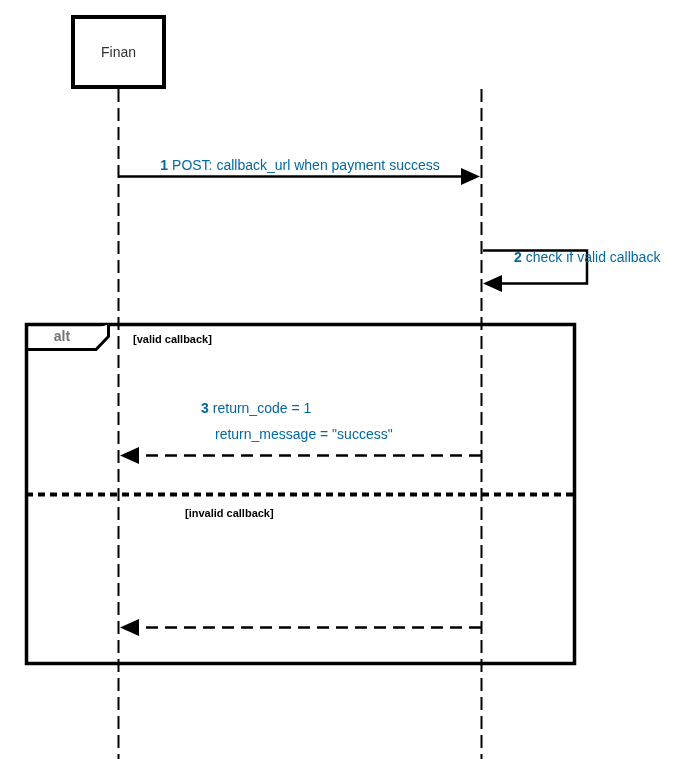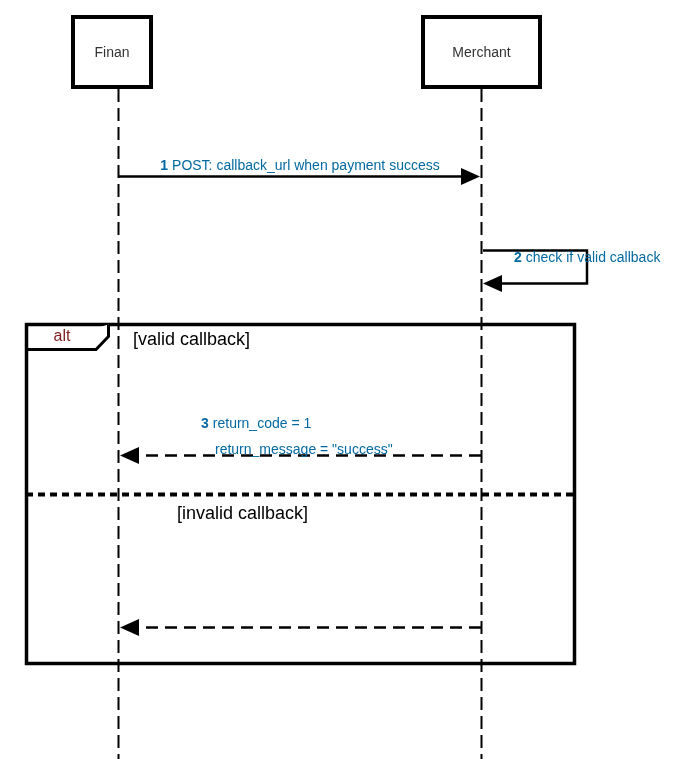--- a/index.html
+++ b/index.html
@@ -28,50 +28,50 @@
     border: 4px solid #000000;
     background: #ffffff;
     box-sizing: border-box;
     display: flex;
     align-items: center;
     justify-content: center;
     font-size: 14px;
     color: #333333;
     z-index: 2;
   }
-  .actor-finan  { left: 71px;  width: 82px; }
+  .actor-finan  { left: 71px;  width: 95px; }
   .actor-merch  { left: 421px; width: 121px; }
   .label {
     position: absolute;
     font-size: 14px;
     color: #0369a1;
     white-space: nowrap;
     z-index: 2;
     line-height: 18px;
   }
   .seq-num { font-weight: bold; margin-right: 4px; }
   .msg1-label {
     left: 119px; top: 156px; width: 362px;
     text-align: center;
   }
   .msg2-label { left: 514px; top: 225px; margin-top: 23px; }
   .msg-block { line-height: 26px; }
-  .msg3-label { left: 201px; top: 410px; }
+  .msg3-label { left: 201px; top: 395px; }
   .msg4-label { left: 176px; top: 570px; }
   .msg-line2 { margin-left: 14px; }
   .alt-operator {
     left: 25px; top: 323px; width: 74px; height: 26px;
     display: flex; align-items: center; justify-content: center;
-    font-size: 16px; font-weight: normal; color: #7f1d1d;
+    font-size: 14px; font-weight: bold; color: #737373;
   }
   .guard {
-    font-size: 18px; font-weight: normal; color: #000000;
+    font-size: 11px; font-weight: bold; color: #000000;
   }
   .guard-valid   { left: 133px; top: 330px; }
-  .guard-invalid { left: 133px; top: 504px; padding-left: 44px; }
+  .guard-invalid { left: 141px; top: 504px; padding-left: 44px; }
 </style>
 </head>
 <body>
 
 <div class="diagram">
 
   <svg class="layer" width="683" height="759" viewBox="0 0 683 759">
 
     <line x1="118.5" y1="89" x2="118.5" y2="759" stroke="#000000" stroke-width="2" stroke-dasharray="13,6"></line>
     <line x1="481.5" y1="89" x2="481.5" y2="759" stroke="#000000" stroke-width="2" stroke-dasharray="13,6"></line>
@@ -90,23 +90,20 @@
 
     <line x1="26" y1="494.5" x2="575" y2="494.5" stroke="#000000" stroke-width="4" stroke-dasharray="7,5"></line>
 
     <line x1="481" y1="627.5" x2="137" y2="627.5" stroke="#000000" stroke-width="2.5" stroke-dasharray="12,7"></line>
     <polygon points="120,627.5 139,619 139,636" fill="#000000"></polygon>
   </svg>
 
   <div class="actor-box actor-finan">
     <span>Finan</span>
   </div>
-  <div class="actor-box actor-merch">
-    <span>Merchant</span>
-  </div>
 
   <div class="label msg1-label">
     <span class="seq-num">1</span><span>POST: callback_url when payment success</span>
   </div>
 
   <div class="label msg2-label">
     <span class="seq-num">2</span><span>check if valid callback</span>
   </div>
 
   <div class="label alt-operator">alt</div>

